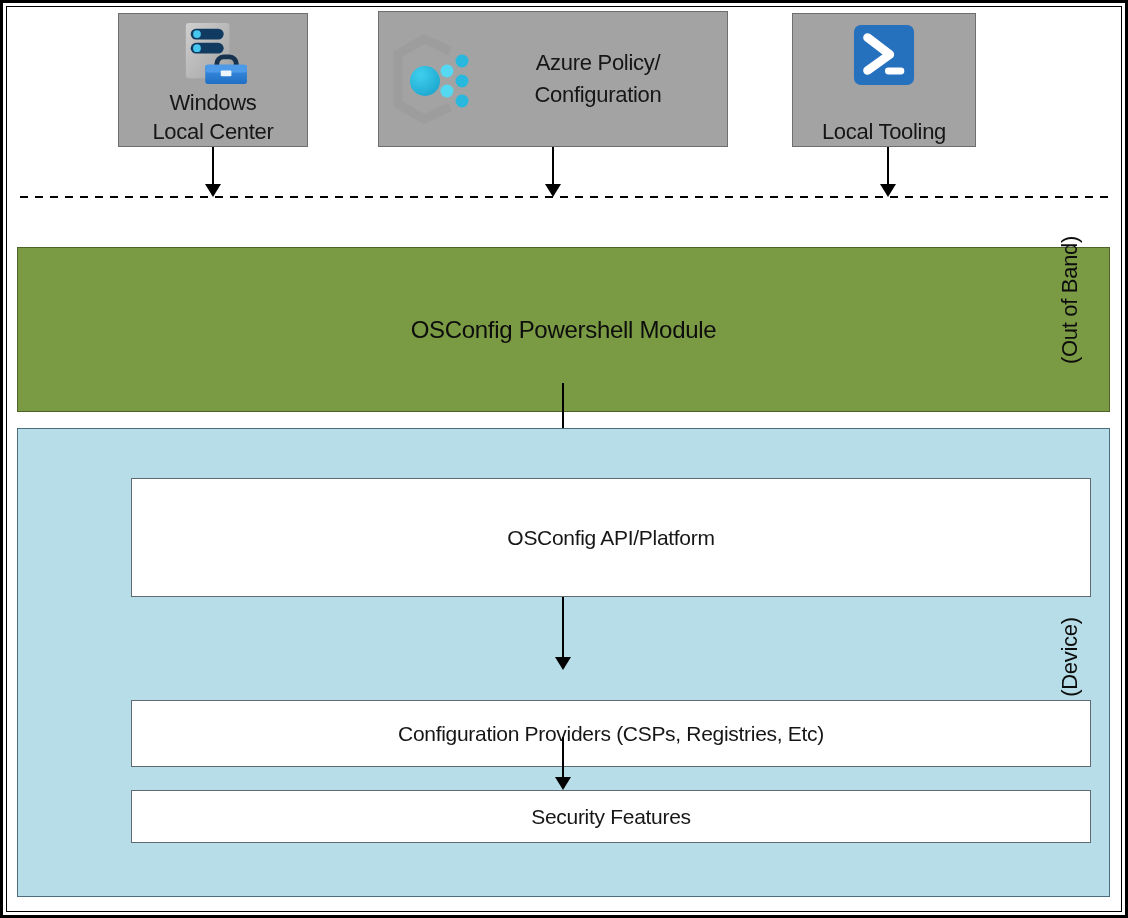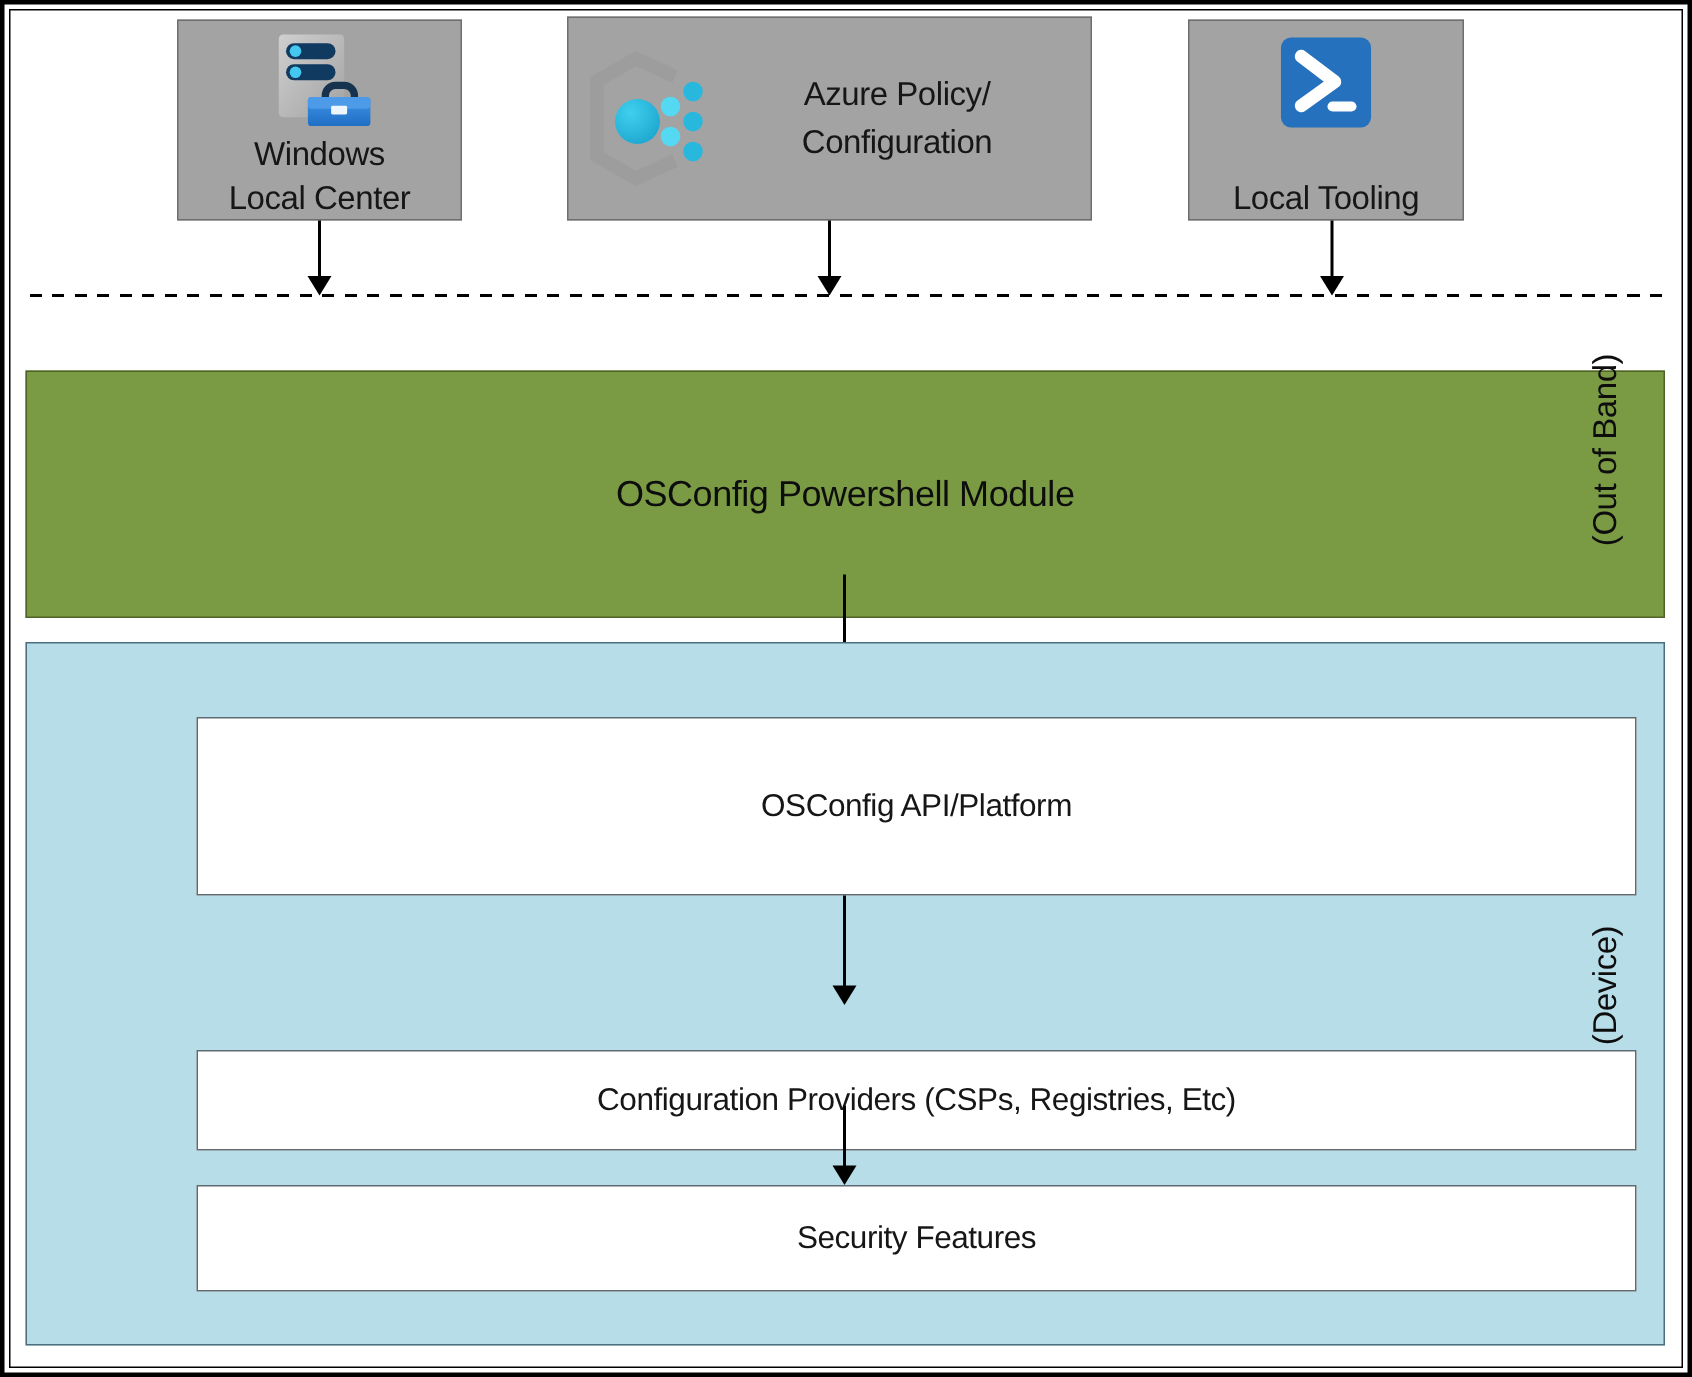--- a/index.html
+++ b/index.html
@@ -84,21 +84,21 @@
   .layer-box {
     position: absolute;
     left: 83px;
     width: 960px;
     background: #ffffff;
     border: 1px solid #5f6b70;
     display: flex; align-items: center; justify-content: center; margin-left: 48px;
   }
   #api-box { top: 478px; height: 119px; }
   #cp-box  { top: 700px; height: 67px; }
-  #sf-box  { top: 790px; height: 71px; }
+  #sf-box  { top: 790px; height: 53px; }
   .layer-box .layer-label { font-size: 21px; color: #161616; }
 
   
   .side-label {
     position: absolute;
     width: 220px; height: 26px;
     left: 960px;
     text-align: center;
     font-size: 22px;
     color: #0d0d0d;

